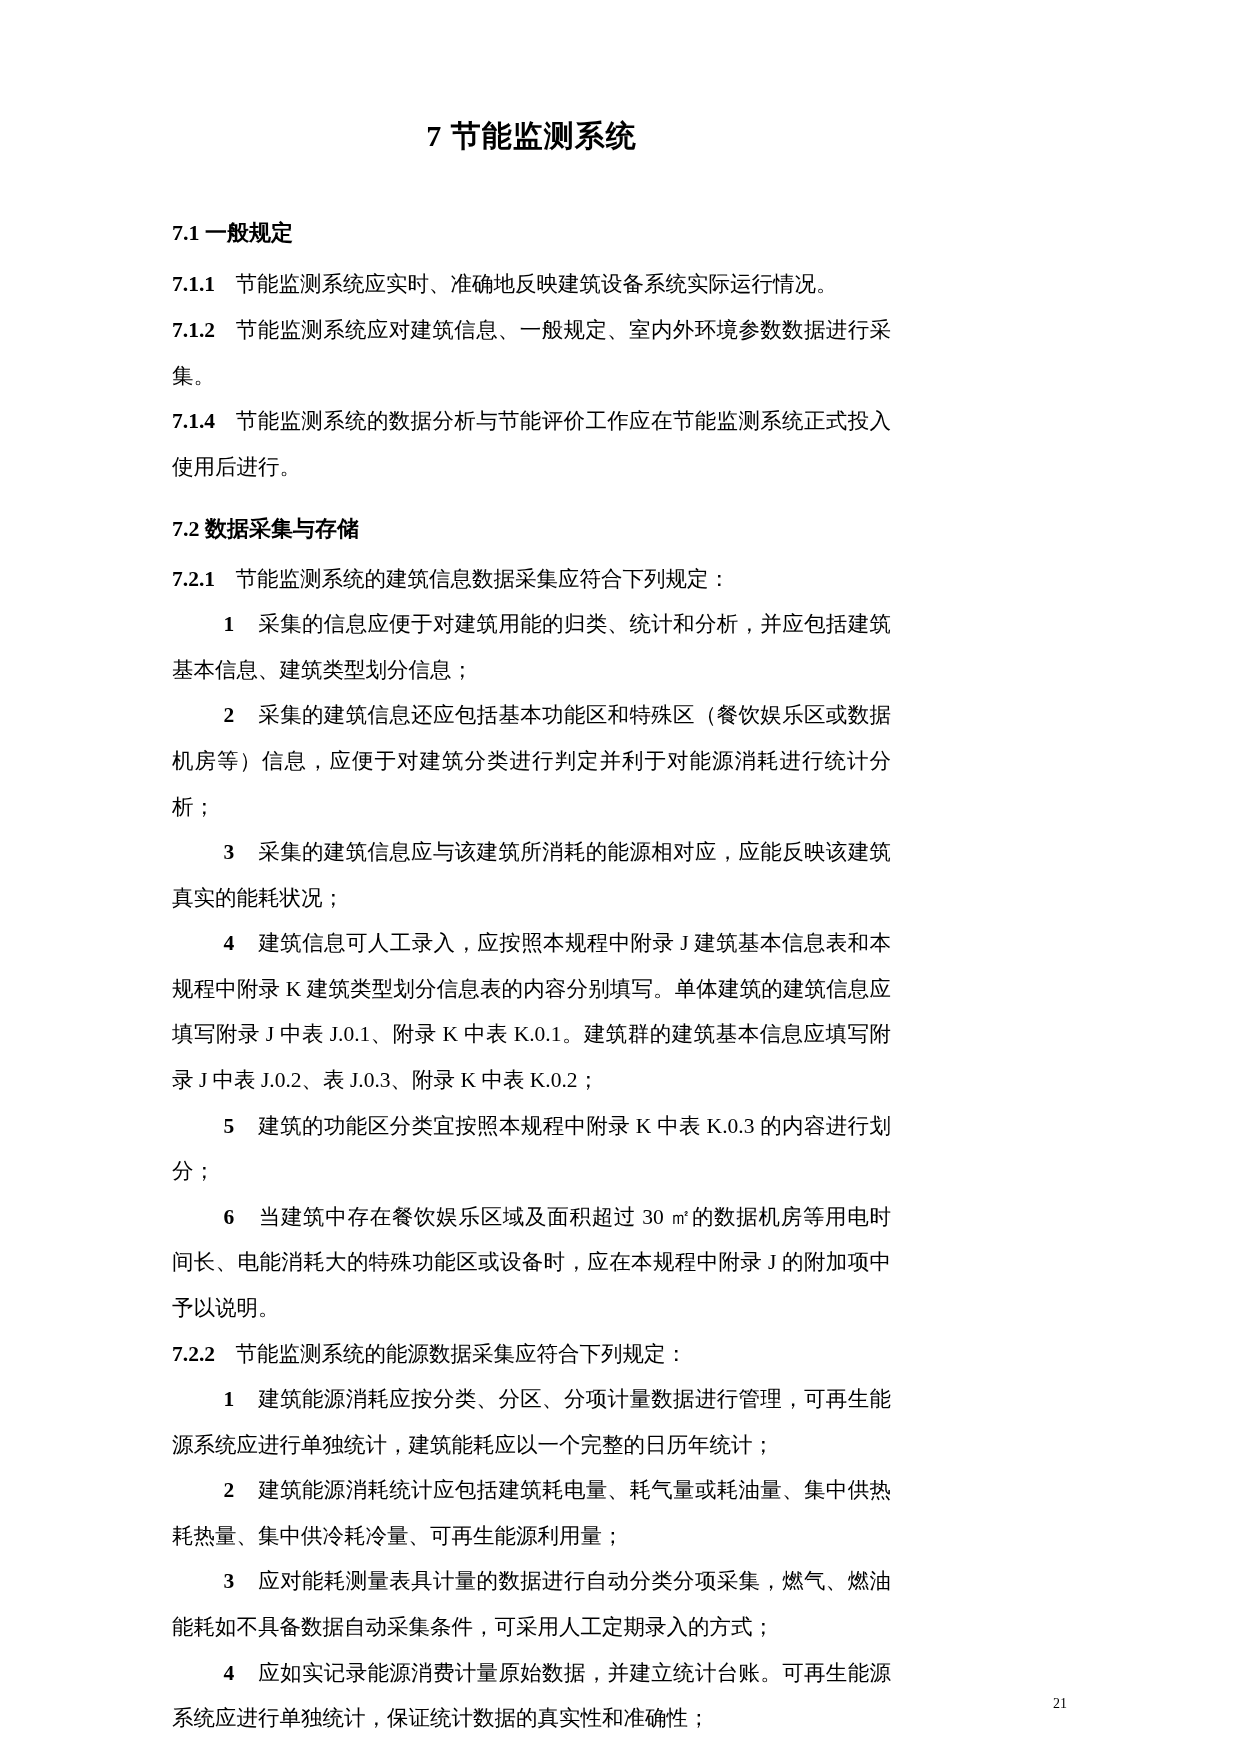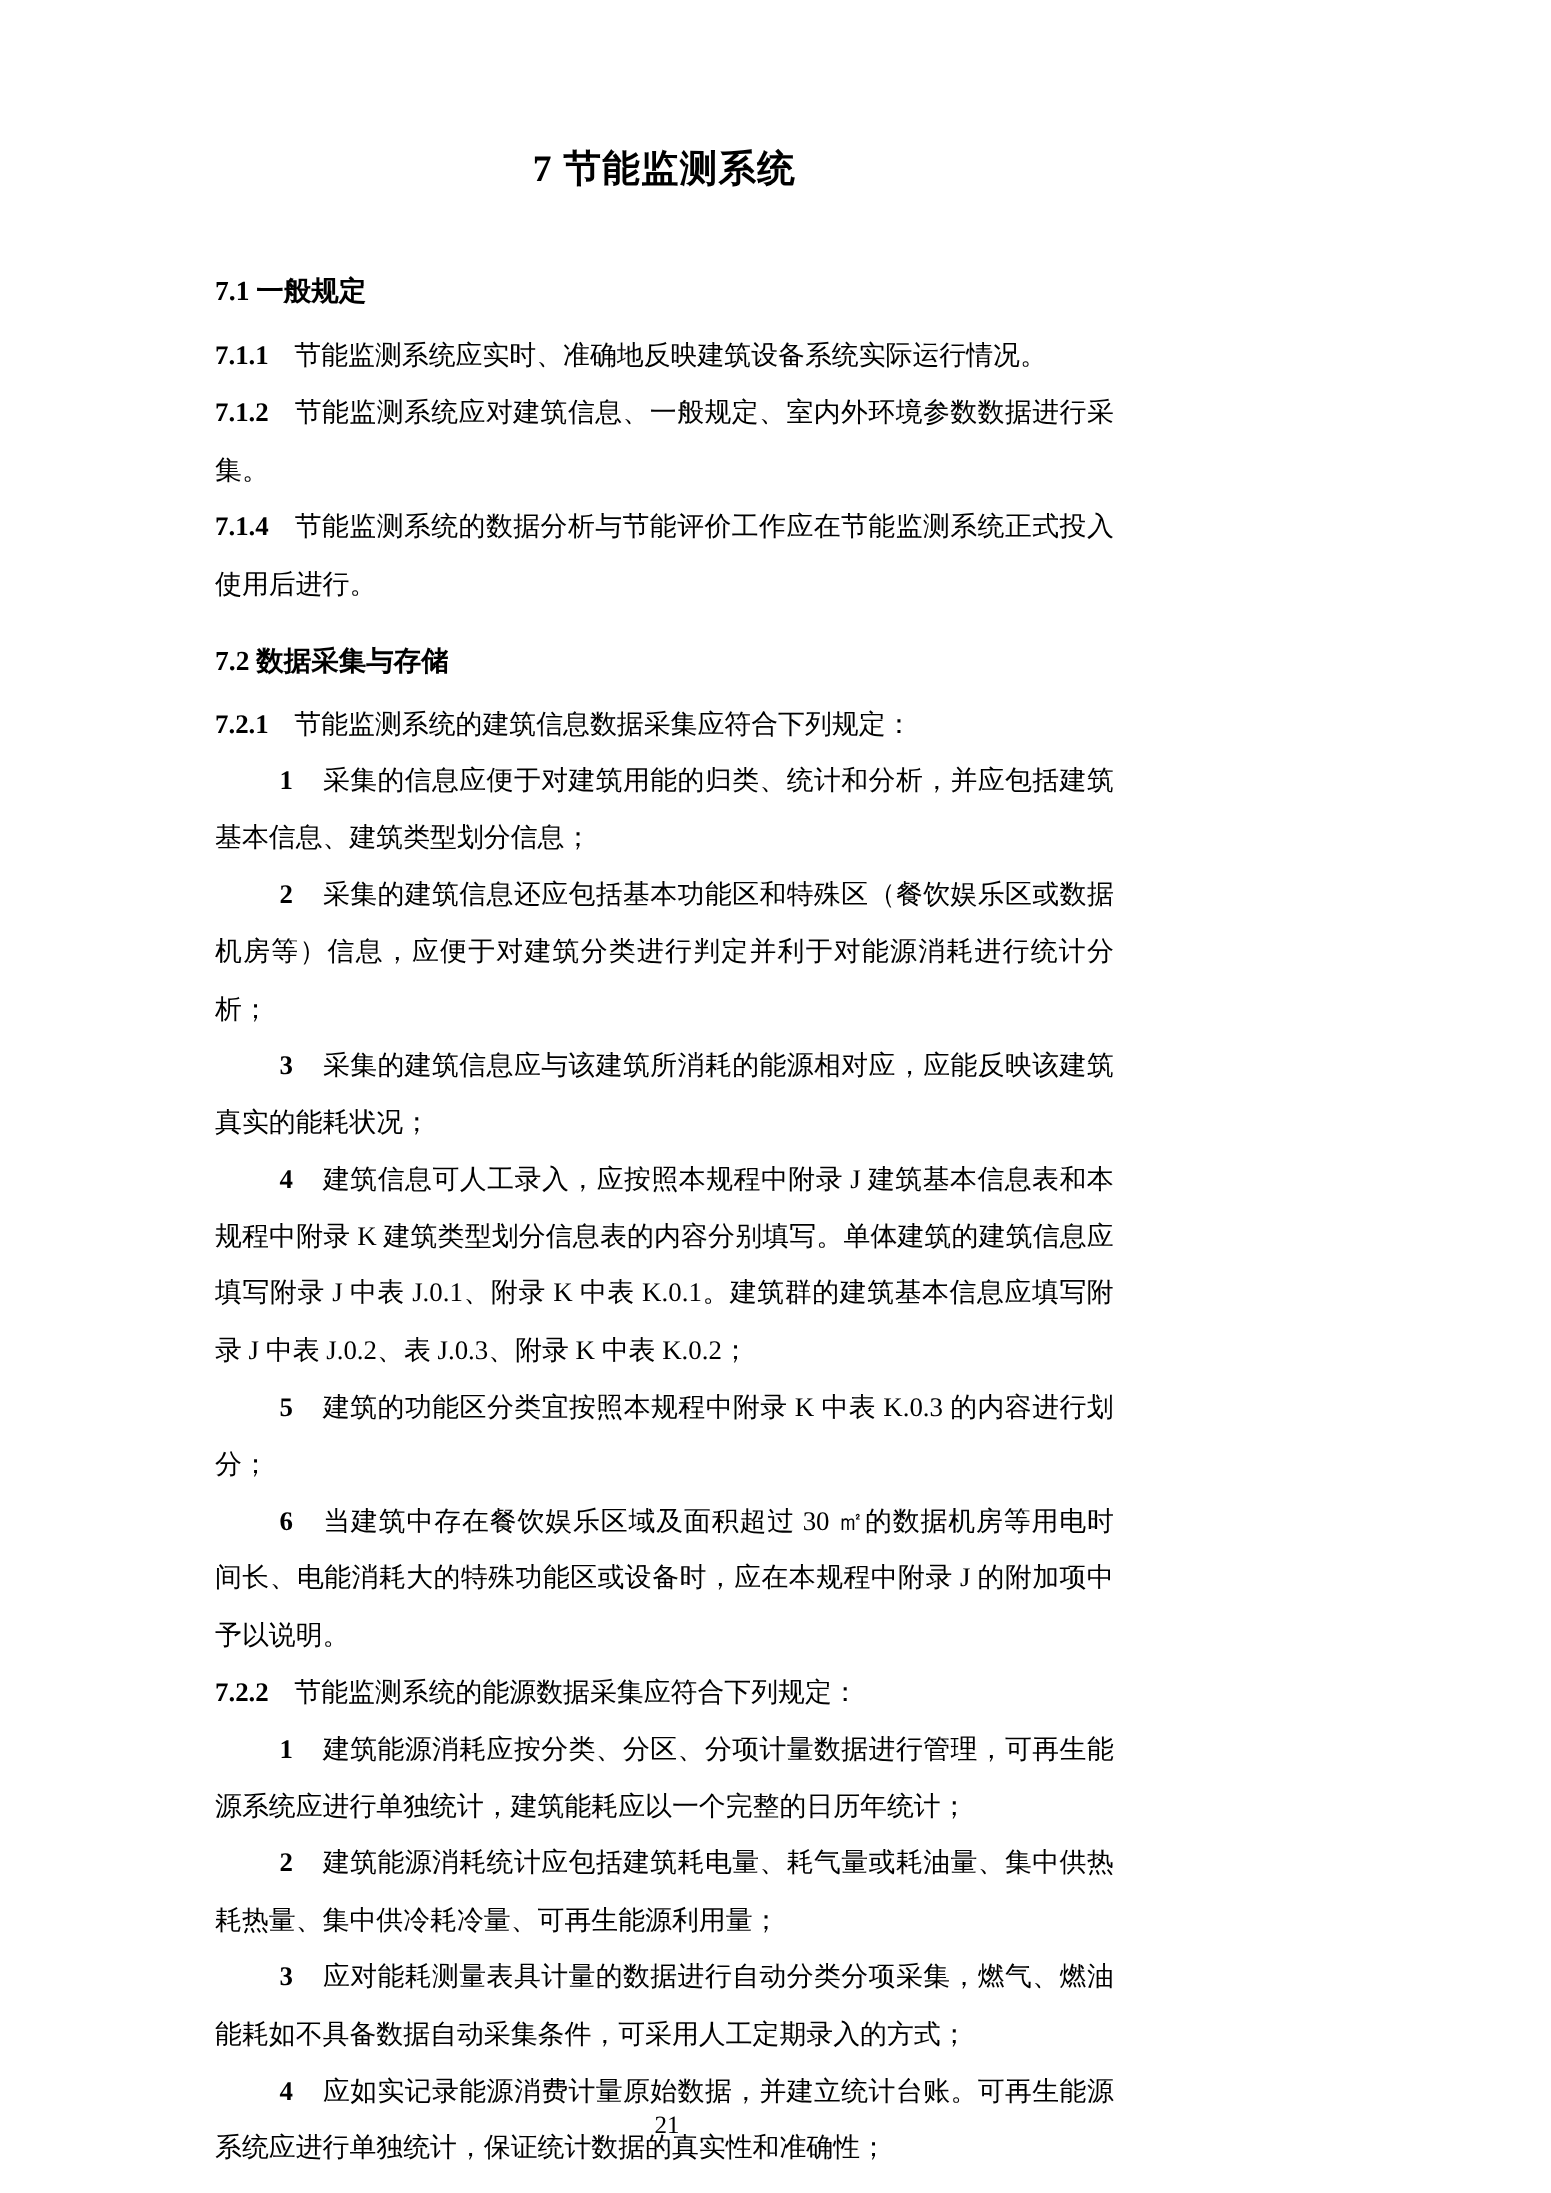--- a/index.html
+++ b/index.html
@@ -59,22 +59,22 @@
     font-family: Liberation Serif, serif;
   }
   .clause.sub .clause-num {
     margin-right: 1.1em;
   }
   .page-number {
     position: absolute;
     bottom: 42px;
     left: 0;
     width: 100%;
-    text-align: center;
-    font-size: 20px;
+    text-align: right;
+    font-size: 14px;
   }
 </style>
 </head>
 <body>
 
 <div class="page">
 
   <h1 class="doc-title">7 节能监测系统</h1>
 
   <h2 class="section-heading first">7.1 一般规定</h2>

